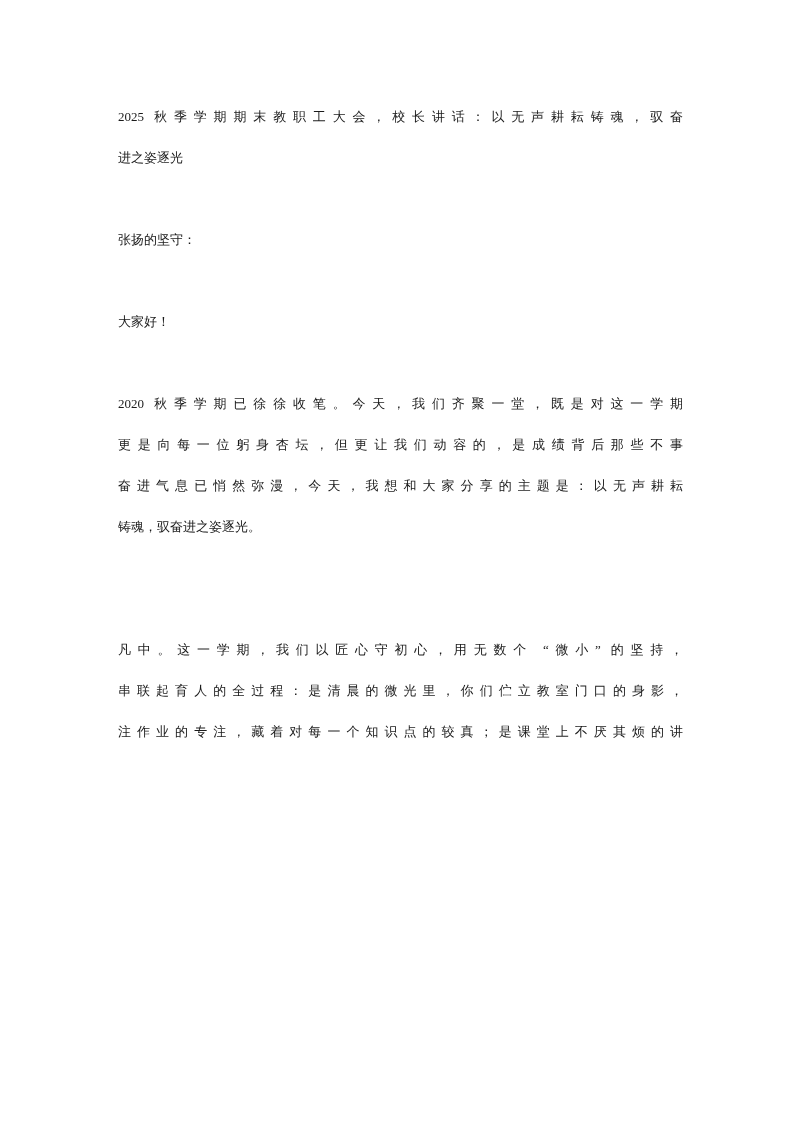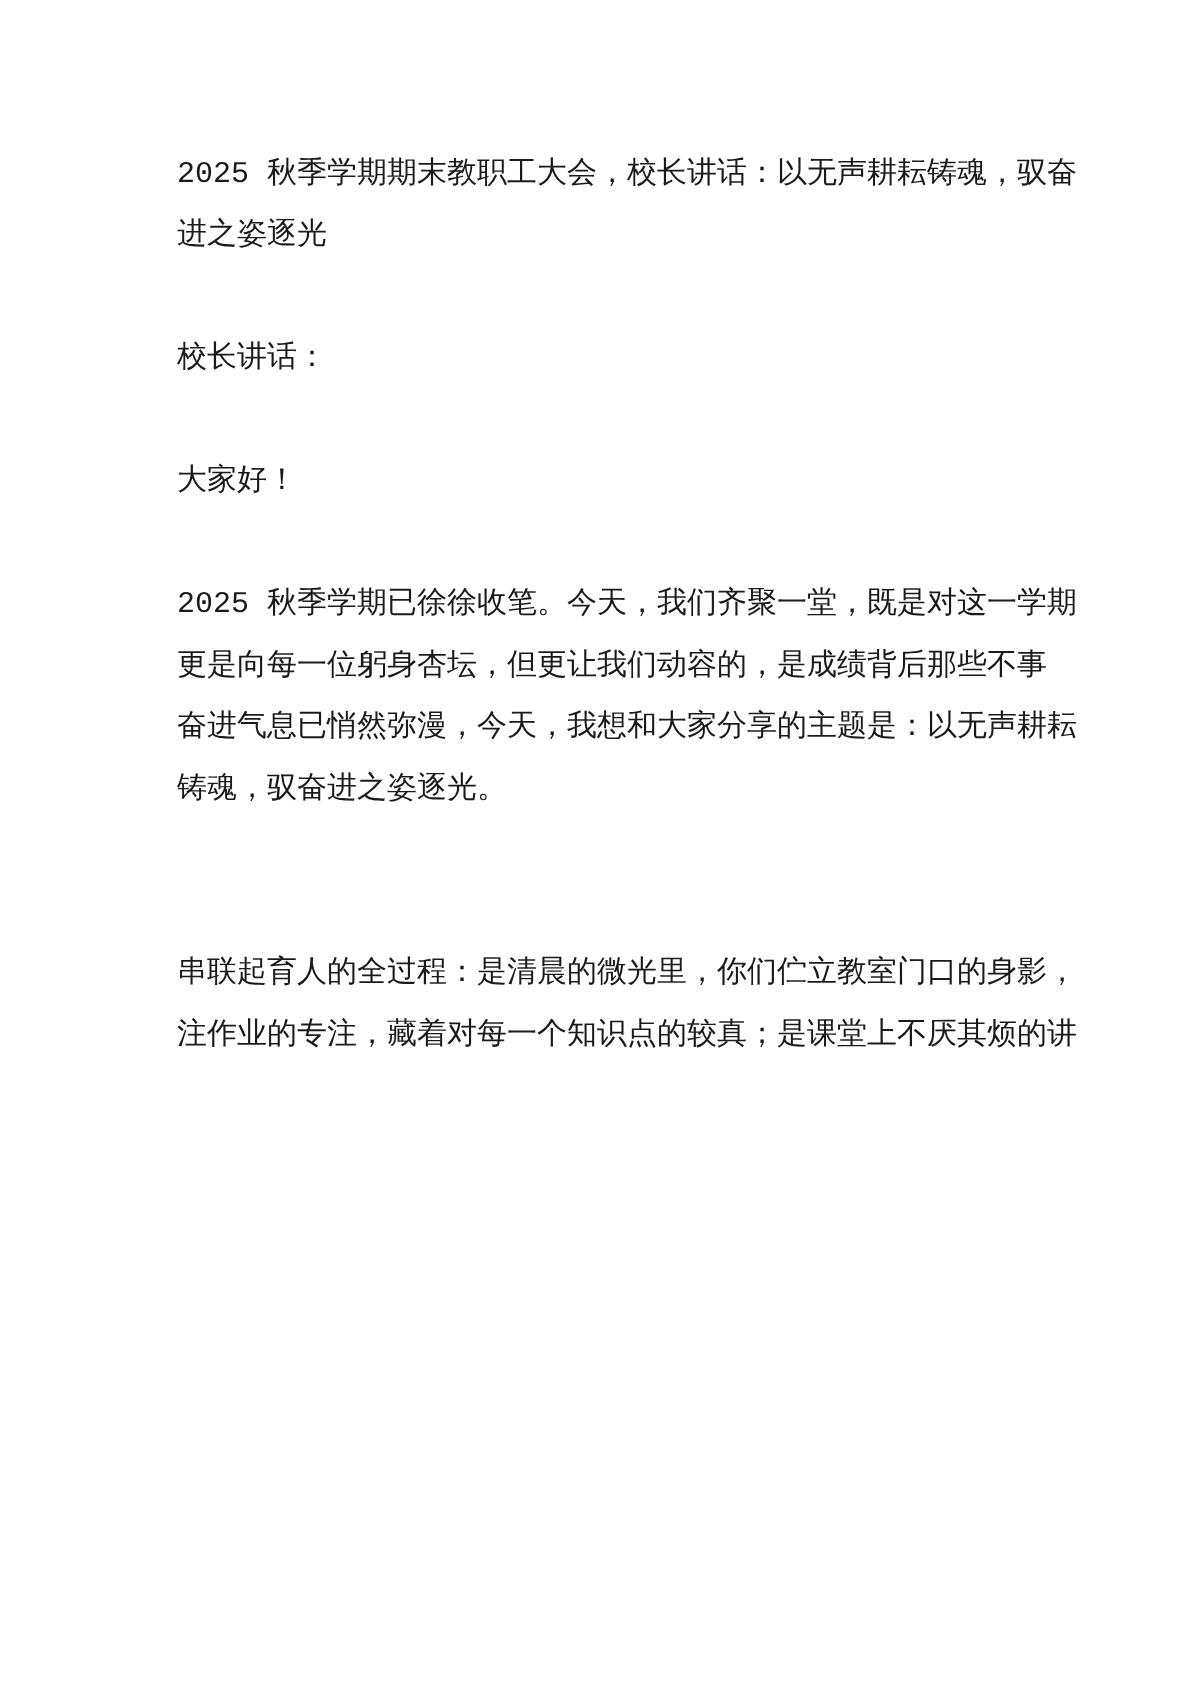--- a/index.html
+++ b/index.html
@@ -2,22 +2,22 @@
 <html><head>
 <meta charset="utf-8">
 <style>
   html, body { margin: 0; padding: 0; background: #ffffff; }
   body { width: 793px; height: 1122px; position: relative; overflow: hidden; }
   .page {
     position: absolute; left: 0; top: 0; width: 793px; height: 1122px; background: #ffffff;
   }
   .content {
     position: absolute; left: 118px; top: 96px; width: 565px;
-    font-family: Liberation Mono, monospace;
-    color: #1a1a1a; font-size: 20px;
+    font-family: Liberation Serif, serif;
+    color: #1a1a1a; font-size: 13px;
   }
   .line {
     height: 41px; line-height: 41px; white-space: nowrap;
     text-align: justify; text-align-last: justify;
   }
   .line.last { text-align-last: left; }
   .blank { height: 41px; }
   .para { margin: 0; }
 </style>
 </head>
@@ -26,38 +26,39 @@
 <div class="page">
   <div class="content">
 
     <div class="para">
       <div class="line">2025 秋季学期期末教职工大会，校长讲话：以无声耕耘铸魂，驭奋</div>
       <div class="line last">进之姿逐光</div>
     </div>
     <div class="blank"></div>
 
     <div class="para">
-      <div class="line last">校长讲话：</div>
+      <div class="line last">张扬的坚守：</div>
     </div>
     <div class="blank"></div>
 
     <div class="para">
       <div class="line last">大家好！</div>
     </div>
     <div class="blank"></div>
 
     <div class="para">
-      <div class="line">2025 秋季学期已徐徐收笔。今天，我们齐聚一堂，既是对这一学期</div>
+      <div class="line">2020 秋季学期已徐徐收笔。今天，我们齐聚一堂，既是对这一学期</div>
       <div class="line">更是向每一位躬身杏坛，但更让我们动容的，是成绩背后那些不事</div>
       <div class="line">奋进气息已悄然弥漫，今天，我想和大家分享的主题是：以无声耕耘</div>
       <div class="line last">铸魂，驭奋进之姿逐光。</div>
     </div>
     <div class="blank"></div>
 
     <div class="blank"></div>
 
     <div class="para">
+      <div class="line">凡中。这一学期，我们以匠心守初心，用无数个 “微小” 的坚持，</div>
       <div class="line">串联起育人的全过程：是清晨的微光里，你们伫立教室门口的身影，</div>
       <div class="line">注作业的专注，藏着对每一个知识点的较真；是课堂上不厌其烦的讲</div>
     </div>
 
   </div>
 </div>
 
 </body></html>

